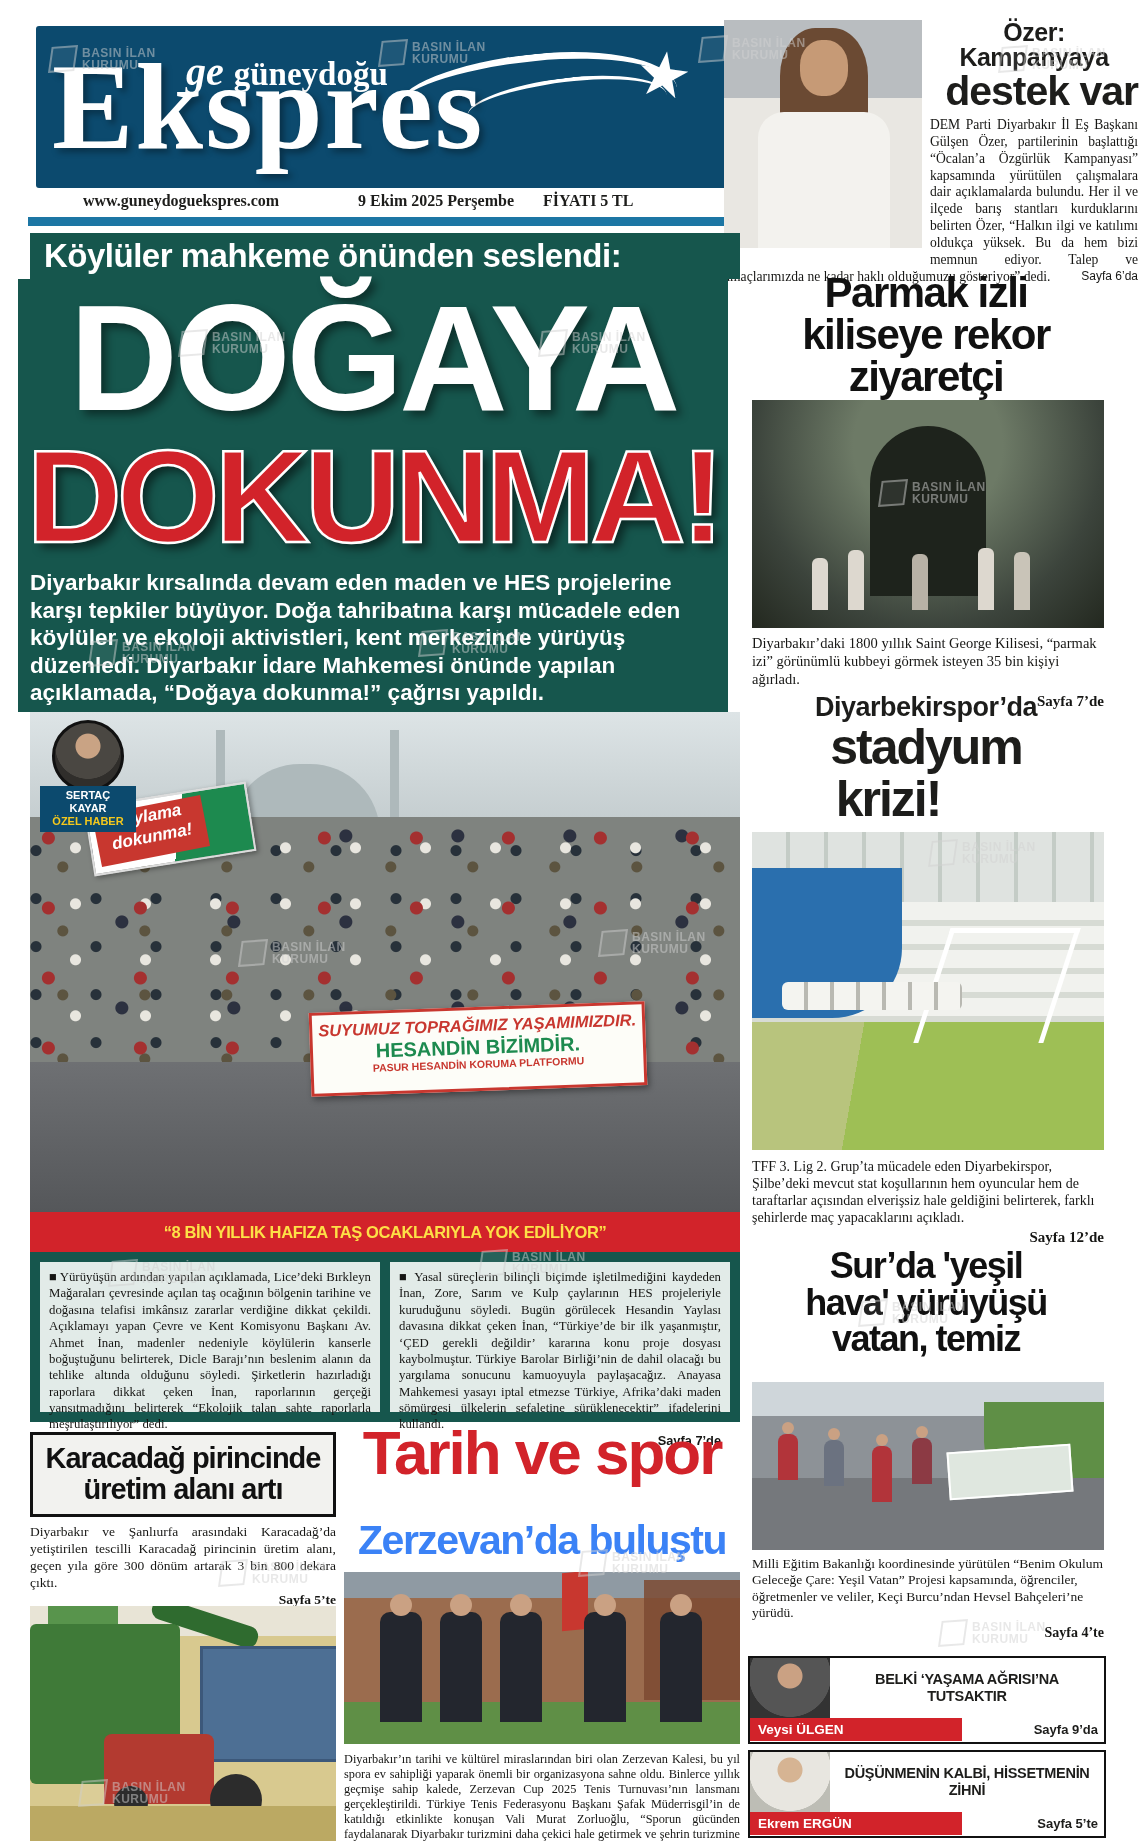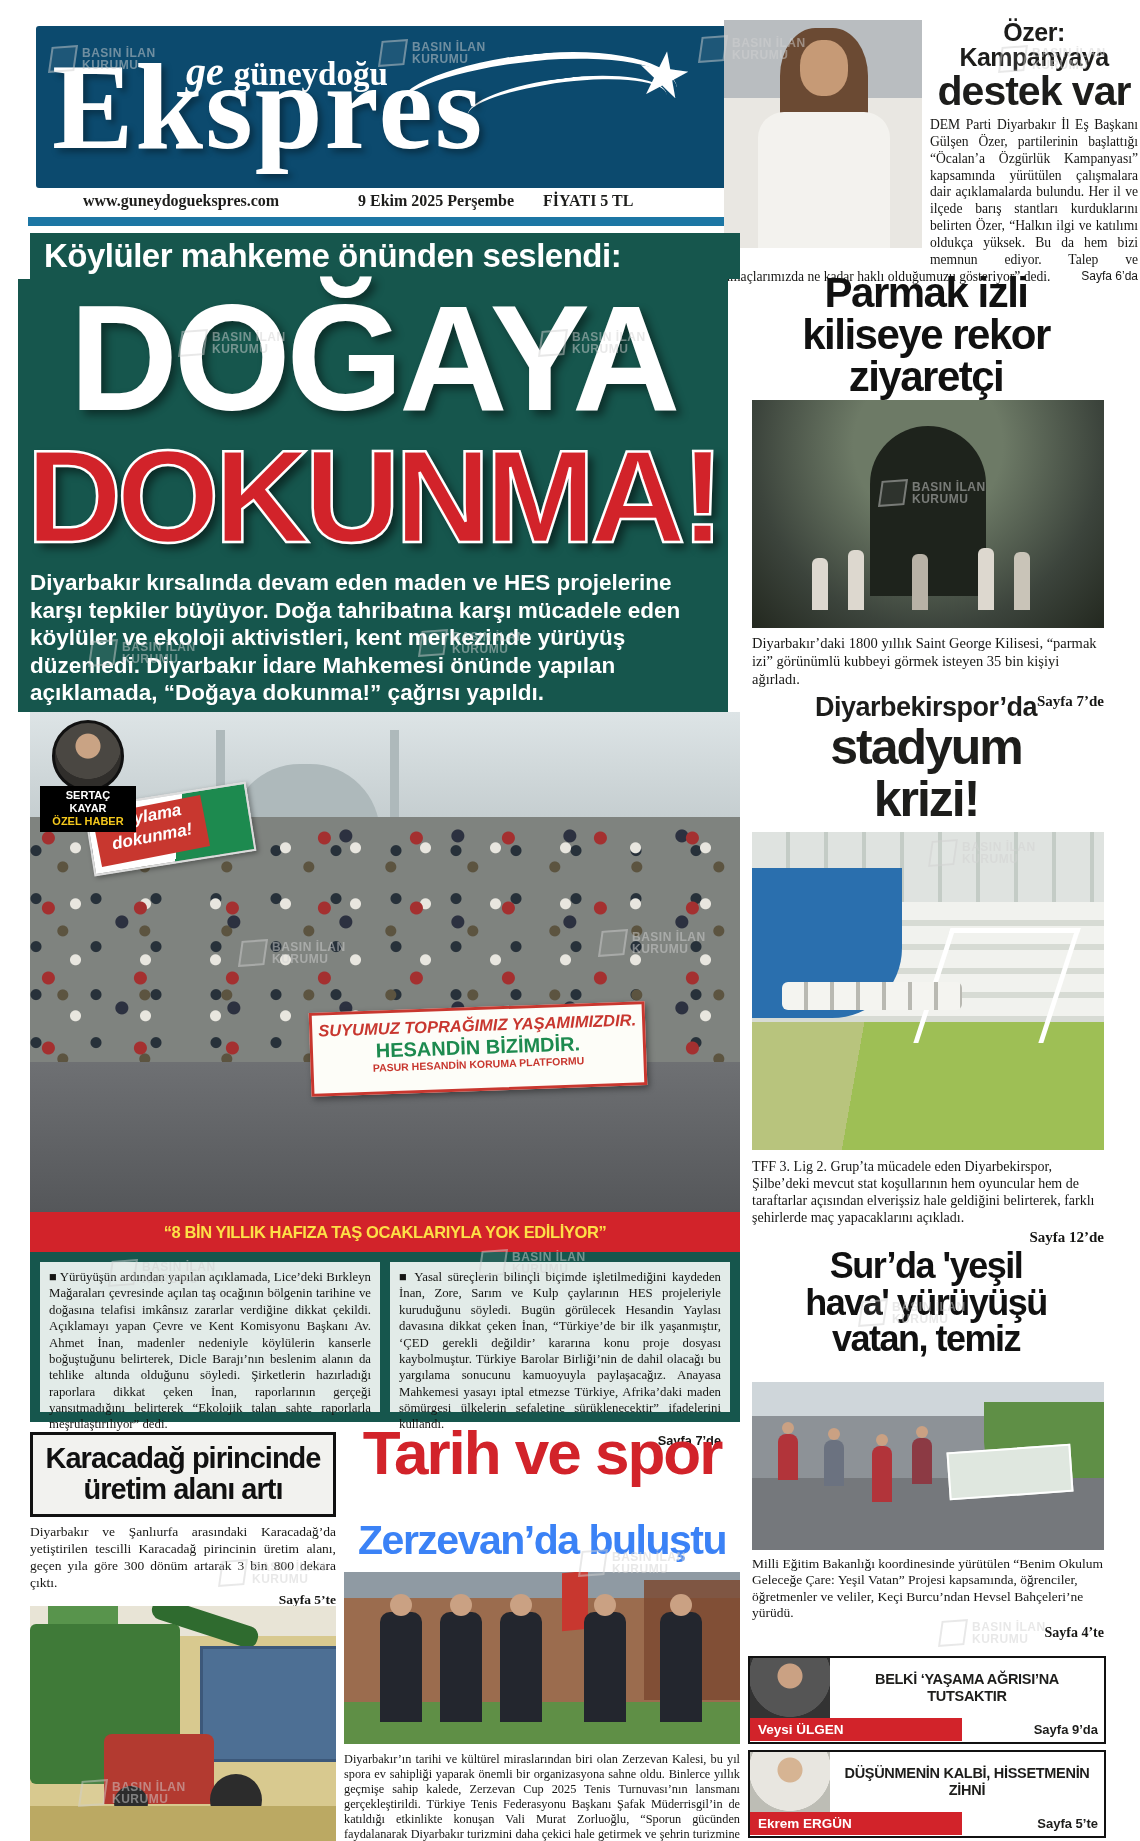--- a/index.html
+++ b/index.html
@@ -57,21 +57,21 @@
   .mp-b1{color:#c8372f;font-weight:bold;font-style:italic;font-size:16.5px;line-height:1.35;margin-top:4px;}
   .mp-b2{color:#1d8a4f;font-weight:bold;font-size:20px;line-height:1.1;}
   .mp-b3{color:#c8372f;font-weight:bold;font-size:10.5px;line-height:1.3;}
   .mp-banner-sm{position:absolute;left:58px;top:82px;width:160px;height:66px;background:linear-gradient(105deg,#fff 55%,#1d8a4f 55%);
              border:2px solid #dcdcdc;transform:rotate(-9deg);box-shadow:2px 2px 5px rgba(0,0,0,.35);}
   .mp-bsm-red{position:absolute;left:6px;top:6px;width:110px;height:52px;background:#c8372f;color:#fff;
               font-weight:bold;font-style:italic;font-size:17px;line-height:1.25;text-align:center;transform:rotate(-2deg);}
   .credit{position:absolute;left:10px;top:-86px;width:96px;text-align:center;}
   .credit-pic{width:66px;height:66px;border-radius:50%;border:3px solid #111;margin:0 auto;
               background:radial-gradient(circle at 50% 35%,#c9a384 0 12px,#4a4742 13px 60%,#302e2b 61%);}
-  .credit-label{margin-top:-6px;background:#000000;padding:3px 8px;}
+  .credit-label{margin-top:-6px;background:#0c4a6e;padding:3px 8px;}
   .credit-l1{color:#fff;font-weight:bold;font-size:11px;line-height:1.2;}
   .credit-l2{color:#f4c81d;font-weight:bold;font-size:11px;line-height:1.2;}
 
   .quotes{left:30px;top:1212px;width:710px;height:40px;display:flex;gap:8px;}
   .qbar{flex:1;background:#d2232a;color:#fde047;font-weight:bold;font-size:16.5px;letter-spacing:-.4px;
         display:flex;align-items:center;justify-content:center;white-space:nowrap;}
 
   .greencols{left:30px;top:1252px;width:710px;height:170px;background:#16564d;display:flex;gap:10px;
              padding:10px;box-sizing:border-box;}
   .colbox{flex:1;background:#e2ebe8;padding:7px 9px;font-family:"Liberation Serif",serif;font-size:12.8px;
@@ -111,36 +111,36 @@
   
   .ozer{left:724px;top:20px;width:414px;}
   .ozer-photo{float:left;width:198px;height:228px;margin:0 8px 4px 0;
               background:linear-gradient(#b9bdc0 0 34%,#e9e7e2 34%);position:relative;}
   .op-hair{position:absolute;left:56px;top:8px;width:88px;height:120px;border-radius:40% 40% 30% 30%;background:#6b4a33;z-index:0;}
   .op-face{position:absolute;left:76px;top:20px;width:48px;height:56px;border-radius:45%;background:#c69a76;z-index:1;}
   .op-shirt{position:absolute;left:34px;top:92px;width:132px;height:136px;border-radius:26px 26px 0 0;background:#f3f2ee;z-index:2;}
   .ozer-h{text-align:center;line-height:1;margin-left:206px;}
   .ozer-h1{font-weight:bold;font-size:25px;letter-spacing:-.5px;}
   .ozer-h2{font-weight:bold;font-size:60px;letter-spacing:-2px;line-height:.95;}
-  .ozer-h3{font-weight:bold;font-size:41px;letter-spacing:-1px;line-height:1.05;}
+  .ozer-h3{font-weight:bold;font-size:41px;letter-spacing:-1px;line-height:1.05;text-align:right;}
   .ozer-body{font-family:"Liberation Serif",serif;font-size:13.6px;line-height:1.24;text-align:justify;margin-top:4px;color:#161614;}
   .ozer-body .pageref{float:right;font-family:"Liberation Sans",sans-serif;font-size:12px;}
 
   .rh3{position:absolute;width:356px;font-weight:bold;text-align:center;color:#111;letter-spacing:-1.5px;}
   .church-h{left:748px;top:272px;font-size:42px;line-height:1.0;}
   .churchphoto{left:752px;top:400px;width:352px;height:228px;
       background:radial-gradient(ellipse at 50% 20%,#6d7a66 0 30%,#3c443c 70%,#23281f 100%);overflow:hidden;}
   .cp-arch{position:absolute;left:118px;top:26px;width:116px;height:170px;background:#1e231c;border-radius:58px 58px 0 0;}
   .cp-fig{position:absolute;bottom:18px;width:16px;height:52px;background:#ddd8cf;border-radius:6px 6px 0 0;}
   .churchcap{left:752px;top:634px;width:352px;font-family:"Liberation Serif",serif;font-size:14.5px;line-height:1.25;color:#161614;}
   .churchcap .pageref{display:block;text-align:right;font-weight:bold;font-size:15px;margin-top:4px;font-family:"Liberation Serif",serif;}
 
   .stad-h1{left:748px;top:692px;width:356px;font-weight:bold;font-size:27px;text-align:center;letter-spacing:-.5px;}
   .stad-h2{left:748px;top:722px;width:356px;font-weight:bold;font-size:50px;text-align:center;letter-spacing:-2px;line-height:1;}
-  .stad-h3{left:748px;top:774px;width:356px;font-weight:bold;font-size:50px;text-align:center;letter-spacing:-2px;line-height:1;}
+  .stad-h3{left:710px;top:774px;width:356px;font-weight:bold;font-size:50px;text-align:center;letter-spacing:-2px;line-height:1;}
   .stadphoto{left:752px;top:832px;width:352px;height:318px;background:#e8e9e4;overflow:hidden;}
   .sp-roof{position:absolute;left:0;top:0;width:100%;height:70px;background:repeating-linear-gradient(90deg,#dfe3e0 0 34px,#c4ccc6 34px 38px);}
   .sp-stand{position:absolute;left:0;top:70px;width:100%;height:120px;background:repeating-linear-gradient(#f1f2ee 0 18px,#d7dbd4 18px 24px);}
   .sp-tarp{position:absolute;left:0;top:36px;width:150px;height:150px;background:#2a6fae;border-radius:0 0 70px 0;}
   .sp-grass{position:absolute;left:0;top:190px;width:100%;height:128px;background:linear-gradient(100deg,#b8c47d 0 30%,#9ebf55 30%);}
   .sp-goal{position:absolute;left:180px;top:96px;width:120px;height:110px;border:5px solid #fff;border-bottom:0;transform:skewX(-18deg);}
   .sp-seats{position:absolute;left:30px;top:150px;width:180px;height:28px;
       background:repeating-linear-gradient(90deg,#f4f4f0 0 22px,#b9b9b2 22px 26px);border-radius:6px;}
   .stadcap{left:752px;top:1158px;width:352px;font-family:"Liberation Serif",serif;font-size:14px;line-height:1.22;color:#161614;}
   .stadcap .pageref{display:block;text-align:right;font-weight:bold;font-size:15px;margin-top:2px;}

